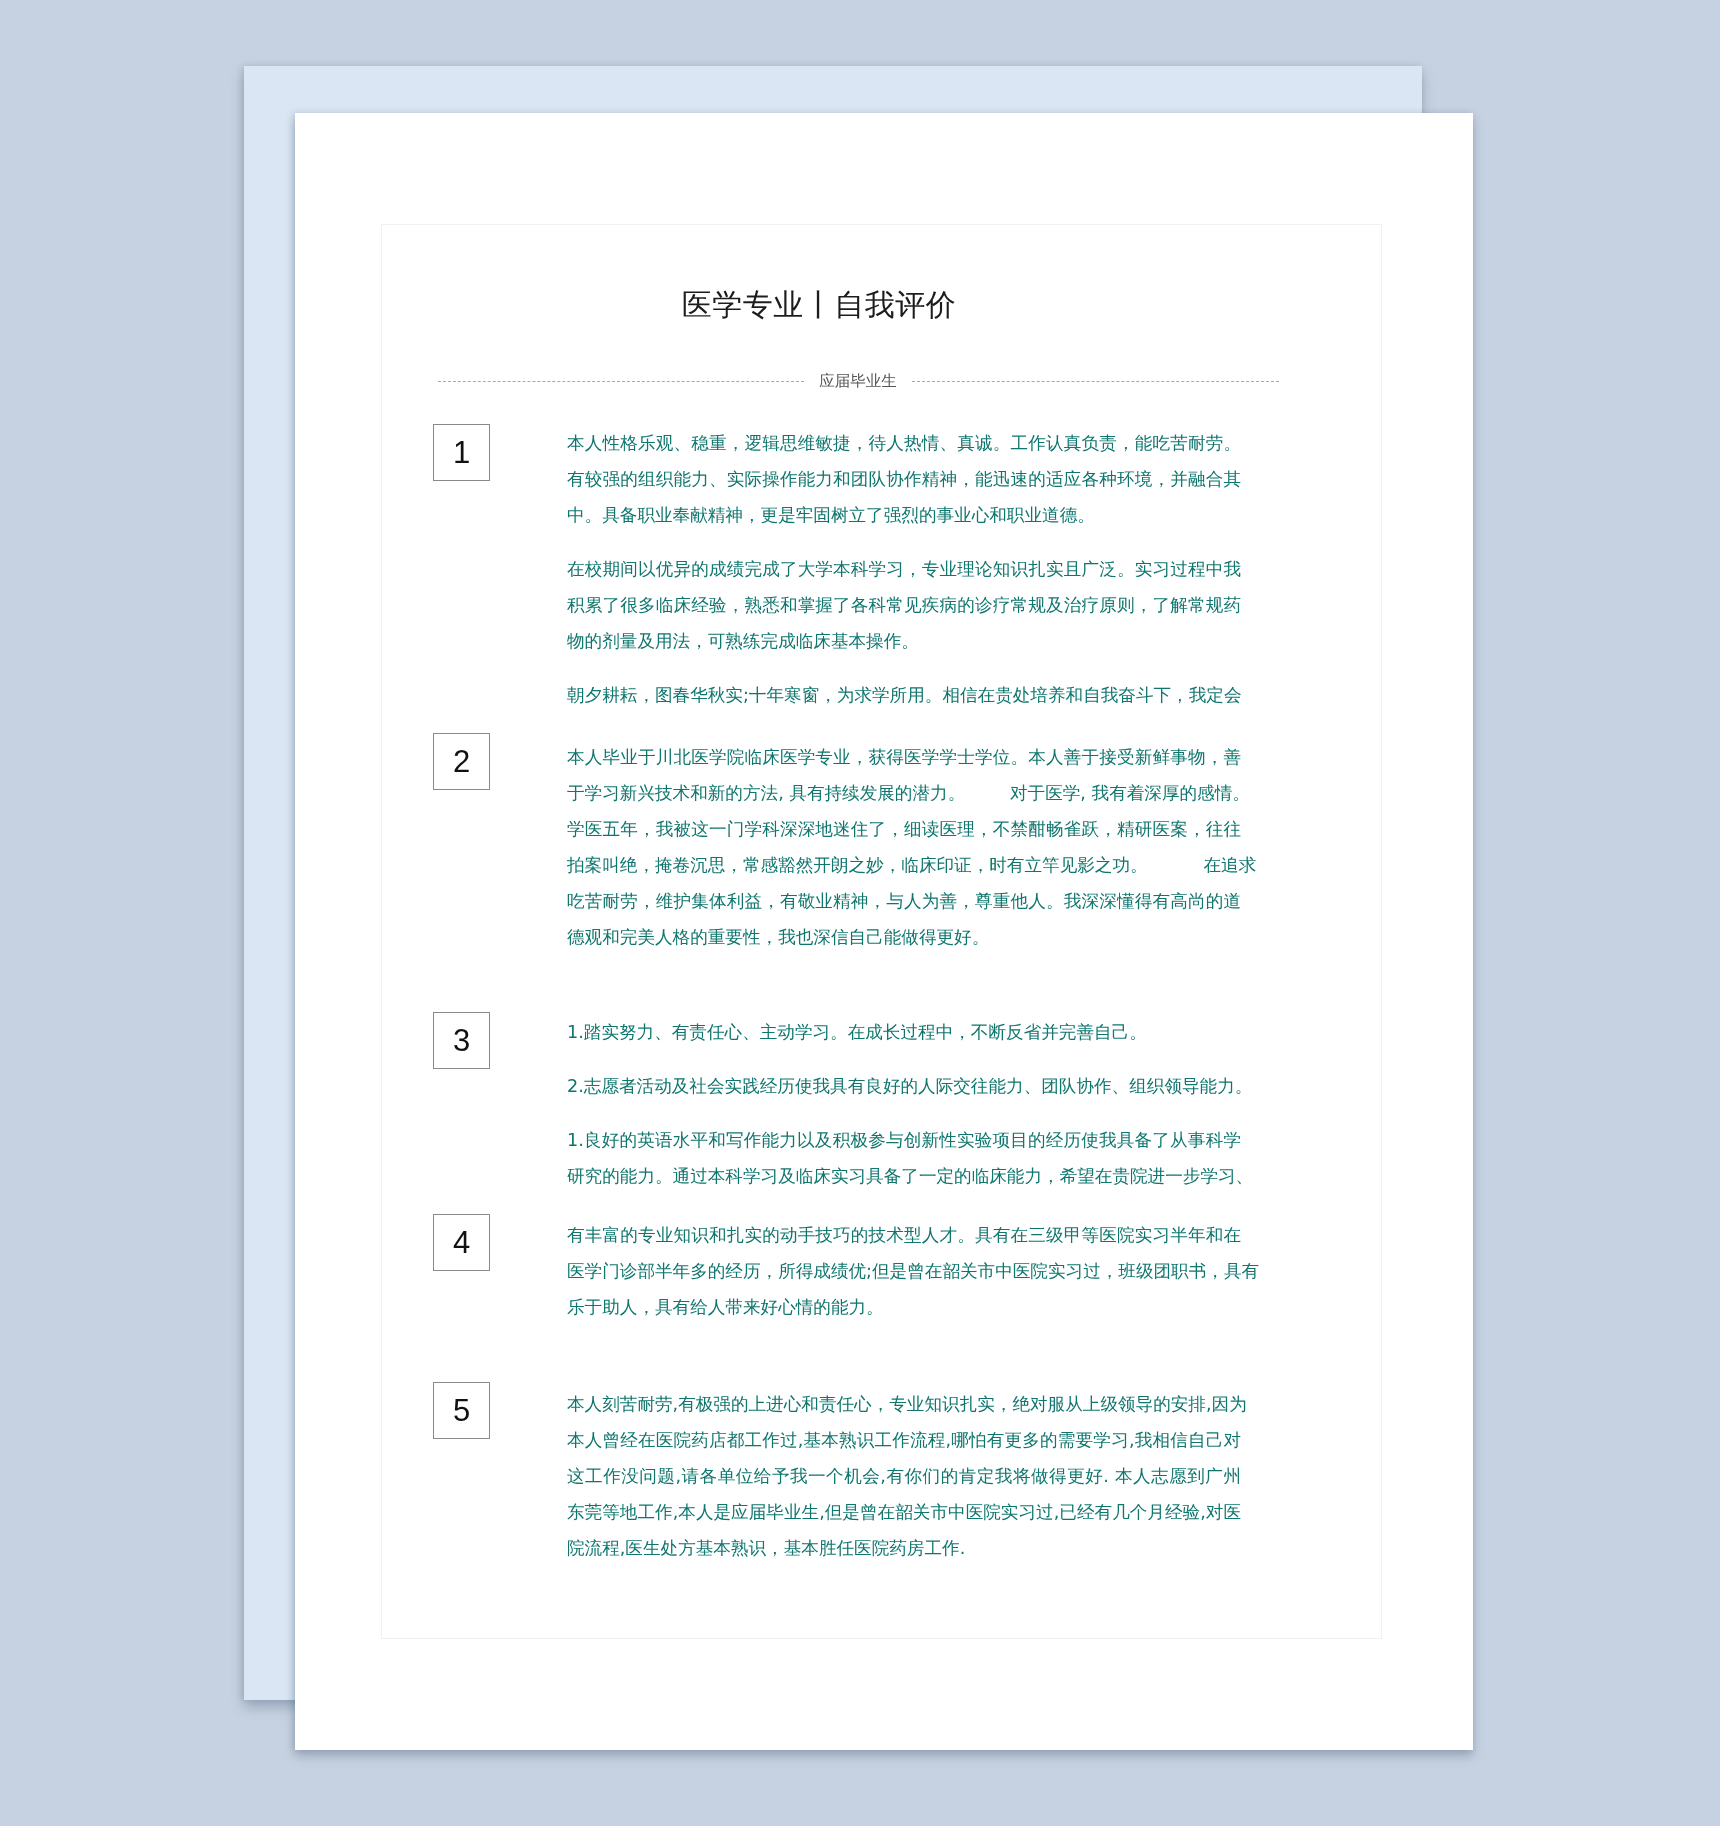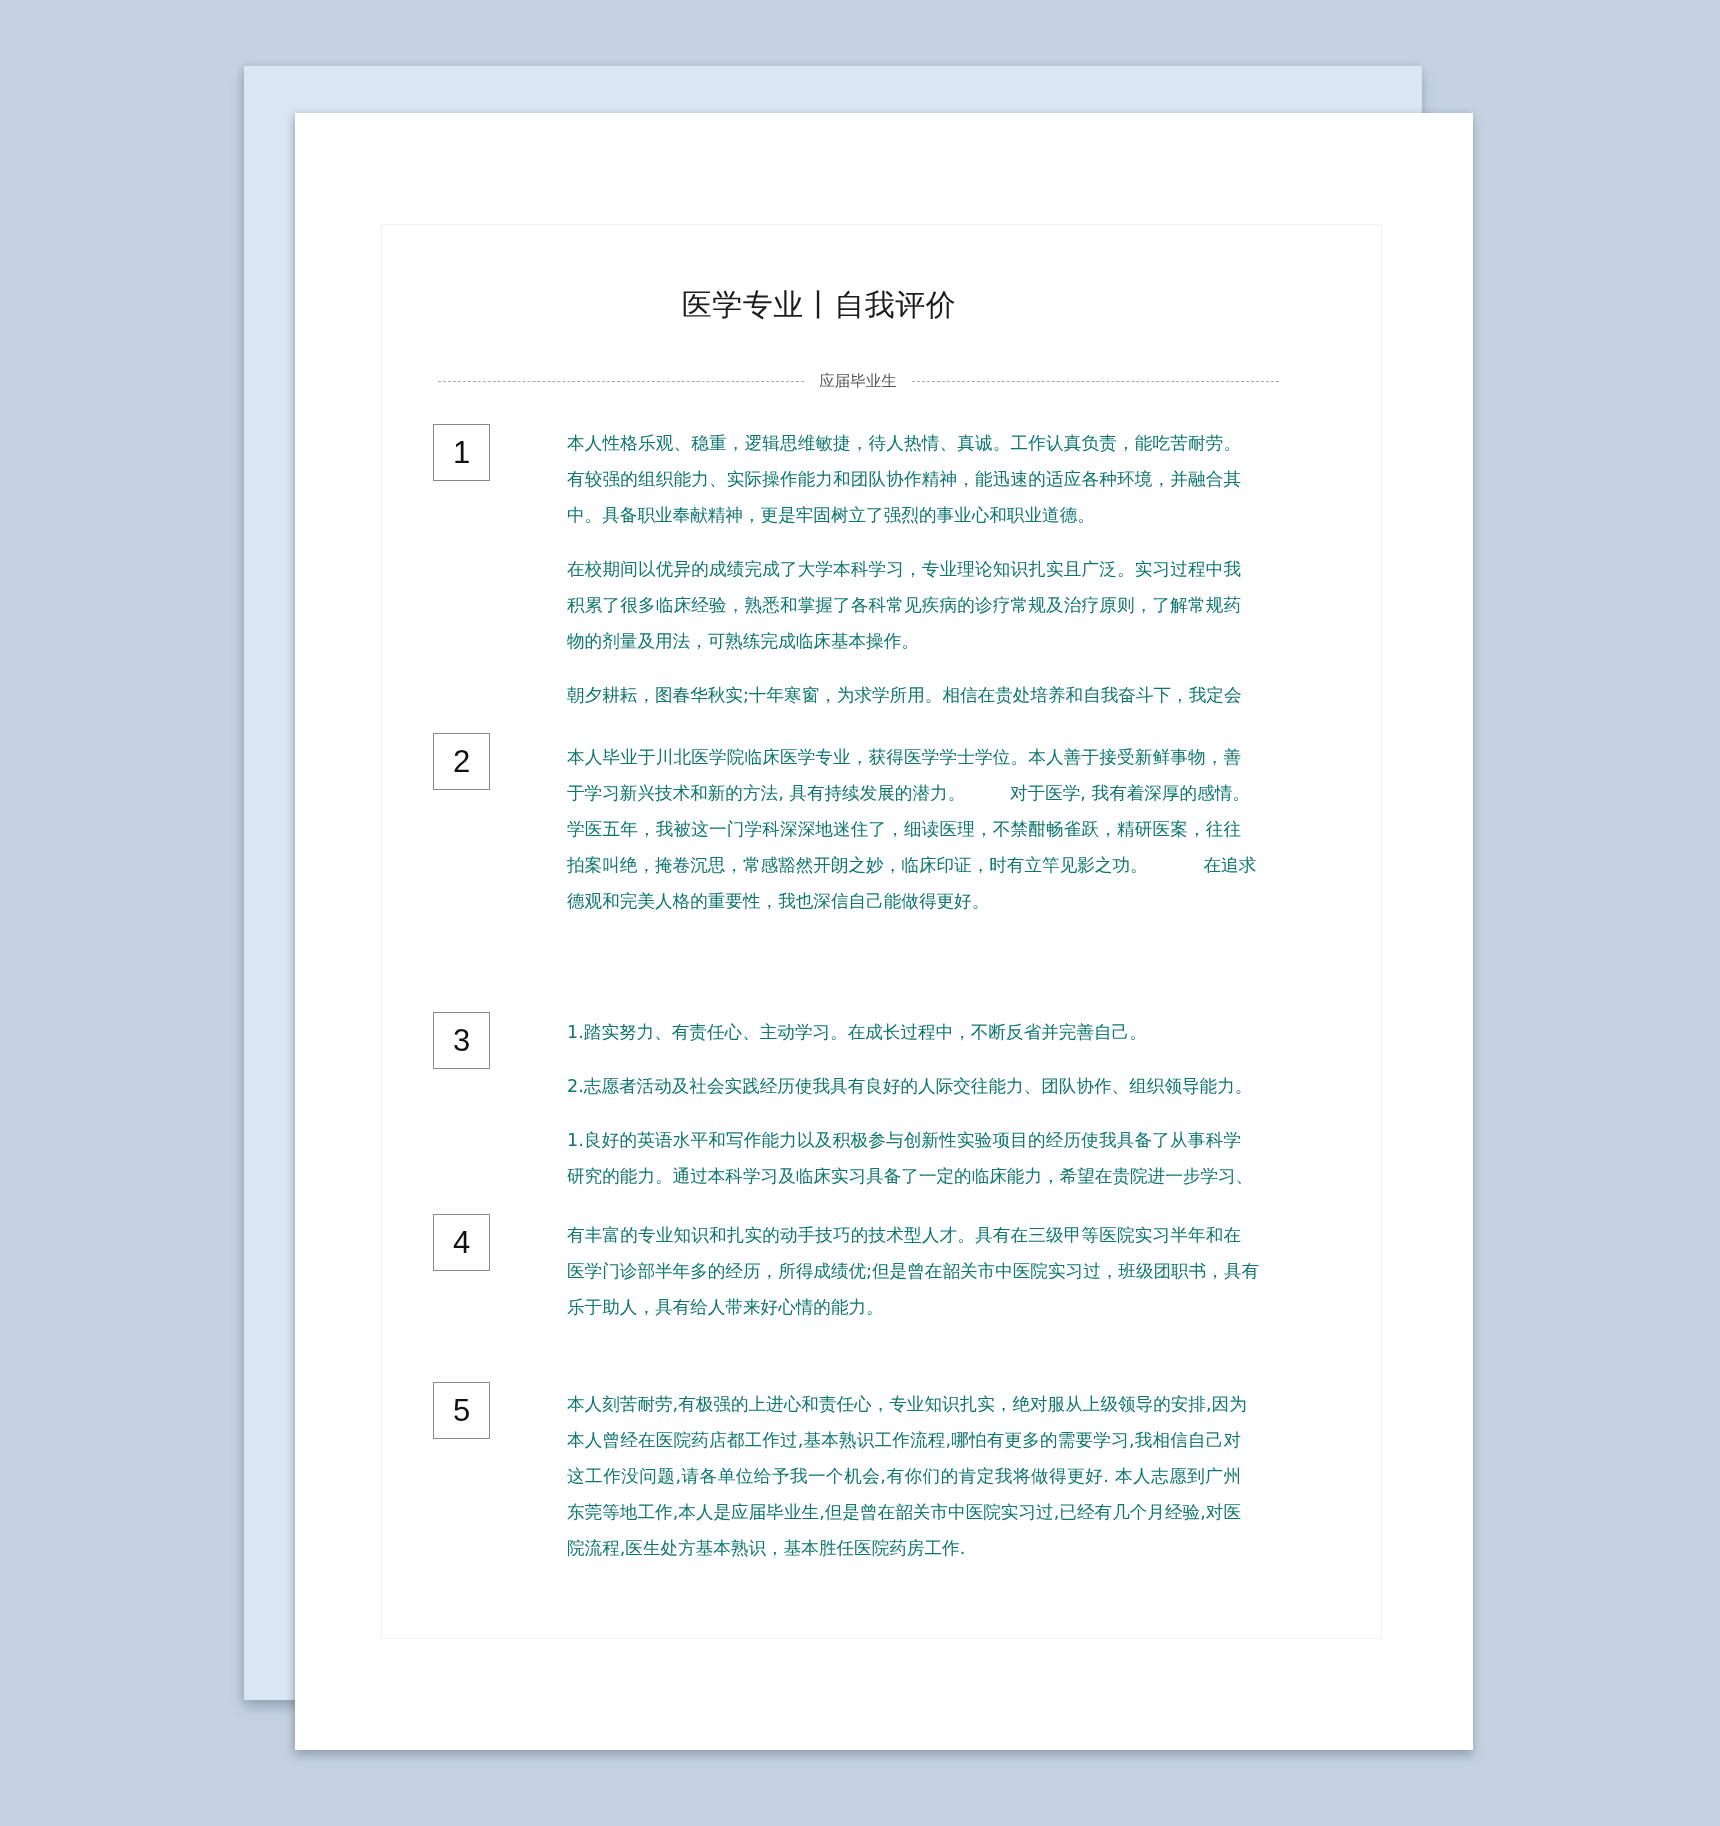--- a/index.html
+++ b/index.html
@@ -86,20 +86,21 @@
   </div>
 
   <div class="section" style="top:626px;">
     <div class="num-box" style="top:-6px;">2</div>
     <div class="text-col">
       <div class="para">
         <span class="line full">本人毕业于川北医学院临床医学专业，获得医学学士学位。本人善于接受新鲜事物，善</span>
         <span class="line full">于学习新兴技术和新的方法, 具有持续发展的潜力。        对于医学, 我有着深厚的感情。</span>
         <span class="line full">学医五年，我被这一门学科深深地迷住了，细读医理，不禁酣畅雀跃，精研医案，往往</span>
         <span class="line full">拍案叫绝，掩卷沉思，常感豁然开朗之妙，临床印证，时有立竿见影之功。          在追求</span>
+        <span class="line full">吃苦耐劳，维护集体利益，有敬业精神，与人为善，尊重他人。我深深懂得有高尚的道</span>
         <span class="line">德观和完美人格的重要性，我也深信自己能做得更好。</span>
       </div>
     </div>
   </div>
 
   <div class="section" style="top:901px;">
     <div class="num-box" style="top:-2px;">3</div>
     <div class="text-col">
       <div class="para">
         <span class="line">1.踏实努力、有责任心、主动学习。在成长过程中，不断反省并完善自己。</span>

